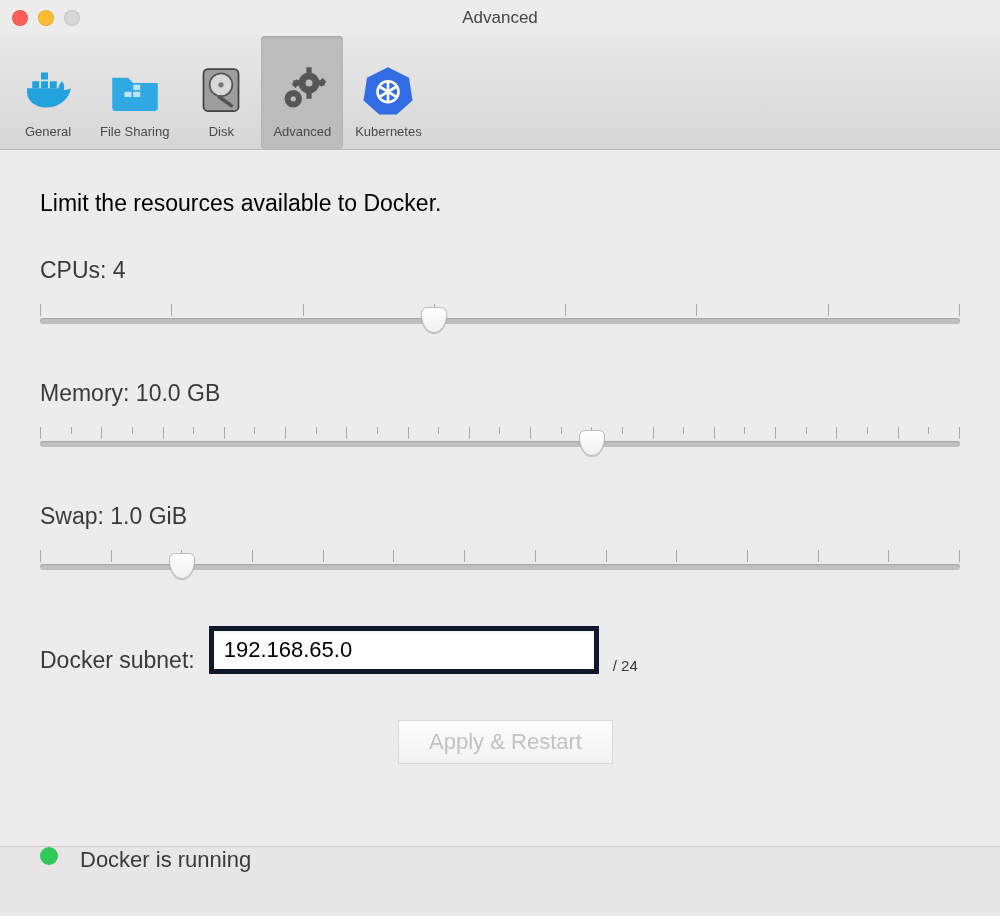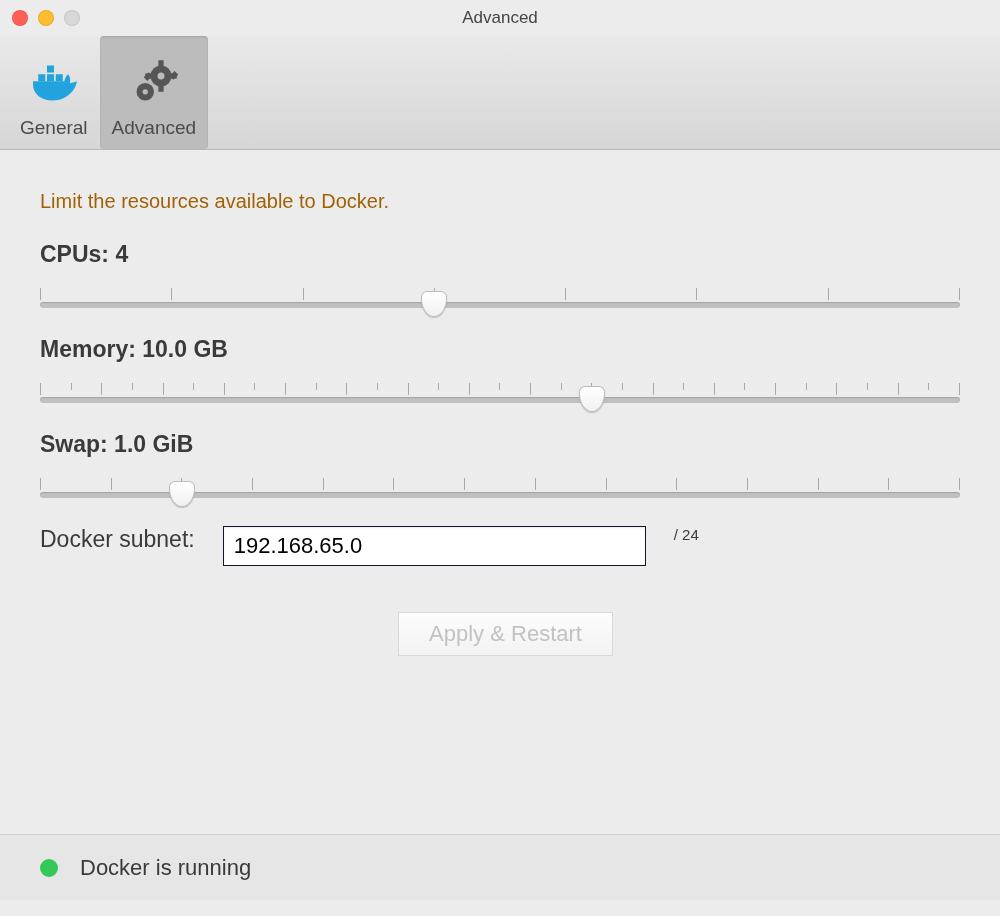--- a/index.html
+++ b/index.html
@@ -51,41 +51,41 @@
   .toolbar-spacer { flex:1; }
   .tool {
     display:flex;
     flex-direction:column;
     align-items:center;
     justify-content:flex-end;
     gap:6px;
     padding:8px 12px 10px;
     min-width:80px;
     cursor:default;
-    font-size:19px;
+    font-size:13px;
     color:#4a4a4a;
   }
   .tool.active {
     background:#bcbcbc;
     box-shadow: inset 0 1px 2px rgba(0,0,0,.15);
     border-radius:4px;
   }
   .tool svg { width:56px; height:56px; display:block; }
 
   
   .content {
     padding: 40px 40px 0 40px;
   }
   .intro {
-    font-size:20px;
-    color:#a16207;
-    margin-bottom:28px;
-  }
-
-  .field { margin-bottom:28px;font-weight:bold; }
+    font-size:23px;
+    color:#000000;
+    margin-bottom:40px;
+  }
+
+  .field { margin-bottom:56px; }
   .field-label {
     font-size:23px;
     color:#3a3a3a;
     margin-bottom:20px;
   }
 
   
   .slider-wrap { position:relative; padding-top:14px; }
   .slider-track {
     height:6px; background:#c0c0c0;
@@ -109,52 +109,52 @@
     width:26px; height:26px;
     transform:translateX(-50%);
     background:linear-gradient(#ffffff,#f0f0f0);
     border:1px solid #bdbdbd;
     border-radius:6px 6px 50% 50% / 6px 6px 70% 70%;
     box-shadow:0 1px 1px rgba(0,0,0,.2);
   }
 
   
   .subnet-row {
-    display:flex; align-items:flex-start; gap:28px;
+    display:flex; align-items:flex-end; gap:14px;
     margin-top:20px;
   }
   .subnet-row .lbl { font-size:23px; color:#3a3a3a; }
   .subnet-row input {
     font-size:22px; padding:6px 10px;
-    width:423px;
-    border:1px solid #0f172a;
+    width:390px;
+    border:5px solid #0f172a;
     background:#fff;
     box-shadow: inset 0 1px 2px rgba(0,0,0,.08);
   }
   .subnet-row .suffix { font-size:15px; color:#3a3a3a; }
 
   
   .apply-row { text-align:center; margin-top:46px; }
   .apply-btn {
     font-size:22px;
     padding:8px 30px;
     color:#c2c2c2;
     background:linear-gradient(#fdfdfd,#f2f2f2);
     border:1px solid #d8d8d8;
     border-radius:0;
     margin-left:11px;
   }
 
   
   .statusbar {
-    position:absolute; left:0; right:0; bottom:16px;
+    position:absolute; left:0; right:0; bottom:4px;
     height:66px;
     background:#e6e6e6;
     border-top:1px solid #cfcfcf;
-    display:flex; align-items:center;
+    display:flex; align-items:flex-start;
     padding:0 40px; gap:22px;
   }
   .status-dot {
     width:18px; height:18px; border-radius:50%;
   }
   .status-dot.green { background:#34c759; }
   .status-text { font-size:22px; color:#3a3a3a; }
 </style>
 </head>
 <body>
@@ -176,21 +176,41 @@
         <path fill="#23A3DD" d="M8 34c0 10 9 18 22 18 20 0 28-16 28-22-4 2-8 2-8 2s2-6-2-10c-4 4-4 8-4 8H8z"></path>
         <rect x="14" y="22" width="8" height="8" fill="#23A3DD"></rect>
         <rect x="24" y="22" width="8" height="8" fill="#23A3DD"></rect>
         <rect x="34" y="22" width="8" height="8" fill="#23A3DD"></rect>
         <rect x="24" y="12" width="8" height="8" fill="#23A3DD"></rect>
       </svg>
     </span>
     <span>General</span>
   </div>
 
-
+  <div class="tool">
+    <span>
+      <svg viewBox="0 0 64 64">
+        <path fill="#2FA8E4" d="M6 18h18l6 6h28v28a4 4 0 0 1-4 4H10a4 4 0 0 1-4-4z"></path>
+        <path fill="#fff" opacity=".7" d="M20 34h8v6h-8zM30 34h8v6h-8zM30 26h8v6h-8z"></path>
+      </svg>
+    </span>
+    <span>File Sharing</span>
+  </div>
+
+  <div class="tool">
+    <span>
+      <svg viewBox="0 0 64 64">
+        <rect x="12" y="8" width="40" height="48" rx="5" fill="#9e9e9e" stroke="#444" stroke-width="2"></rect>
+        <circle cx="32" cy="26" r="13" fill="#d8d8d8" stroke="#555" stroke-width="2"></circle>
+        <circle cx="32" cy="26" r="3" fill="#777"></circle>
+        <path d="M30 40l14 10" stroke="#555" stroke-width="4" stroke-linecap="round"></path>
+      </svg>
+    </span>
+    <span>Disk</span>
+  </div>
 
   <div class="tool active">
     <span>
       <svg viewBox="0 0 64 64">
         <g fill="#565656">
           <circle cx="40" cy="24" r="12"></circle>
           <g transform="translate(40 24)">
             <rect x="-3" y="-18" width="6" height="8"></rect>
               <rect x="-3" y="10" width="6" height="8"></rect>
             <rect x="-18" y="-3" width="8" height="6"></rect>
@@ -202,20 +222,34 @@
         </g>
         <circle cx="40" cy="24" r="4" fill="#bcbcbc"></circle>
         <circle cx="22" cy="42" r="3" fill="#bcbcbc"></circle>
       </svg>
     </span>
     <span>Advanced</span>
   </div>
 
 
 
+  <div class="tool">
+    <span>
+      <svg viewBox="0 0 64 64">
+        <polygon points="32,6 56,18 60,44 42,60 22,60 4,44 8,18" fill="#326CE5"></polygon>
+        <circle cx="32" cy="34" r="12" fill="none" stroke="#fff" stroke-width="3"></circle>
+        <g stroke="#fff" stroke-width="3">
+          <line x1="32" y1="22" x2="32" y2="46"></line>
+          <line x1="22" y1="28" x2="42" y2="40"></line>
+          <line x1="22" y1="40" x2="42" y2="28"></line>
+        </g>
+      </svg>
+    </span>
+    <span>Kubernetes</span>
+  </div>
 
   <div class="toolbar-spacer"></div>
 
 </div>
 
 <div class="content">
   <div class="intro">Limit the resources available to Docker.</div>
 
   <div class="field">
     <div class="field-label">CPUs: 4</div>

